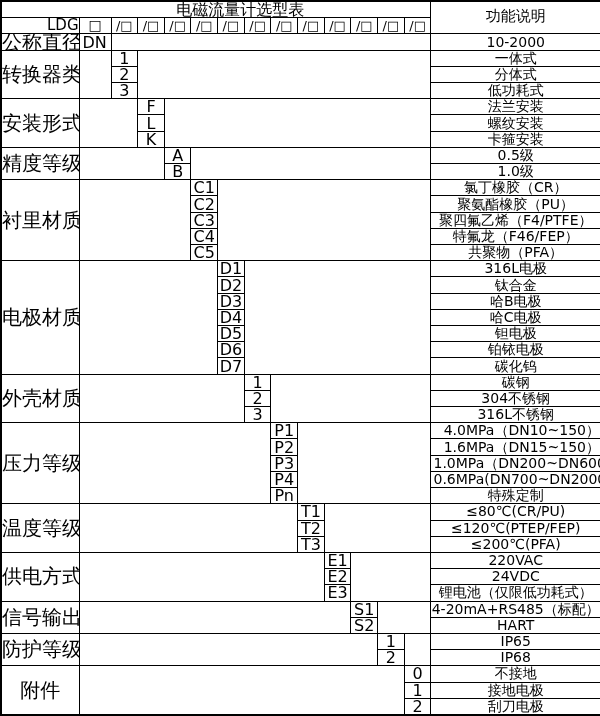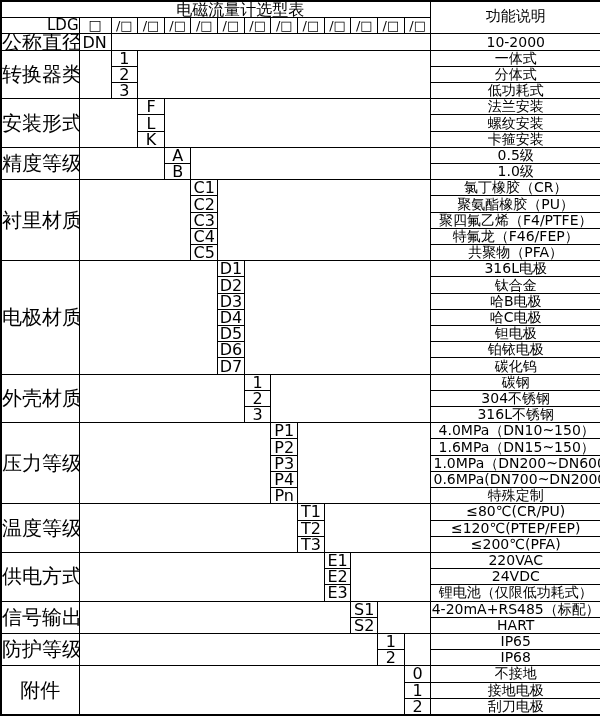--- a/index.html
+++ b/index.html
@@ -33,21 +33,21 @@
     padding-left: 48px; 
   }
   td.funchdr { font-size: 15px; font-family: Liberation Mono, monospace; }
   td.cat { font-size: 20px; }
   td.prefix { text-align: right; padding-left: 7px; font-size: 15px; }
   td.box { font-size: 14px; }
   td.slot { font-size: 13px; }
   td.code { font-size: 16px; }
   td.code-dn { text-align: left; padding-left: 3px; }
   td.desc { font-size: 14px; }
-  td.desc.left { text-align: center; padding-left: 2px; }
+  td.desc.left { text-align: right; padding-left: 2px; }
   td.spacer { background: #ffffff; }
 </style>
 </head>
 <body>
 
 <table class="sel">
   <colgroup>
     <col style="width:78px">
     <col style="width:32px">
     <col span="12" style="width:26.66px">

